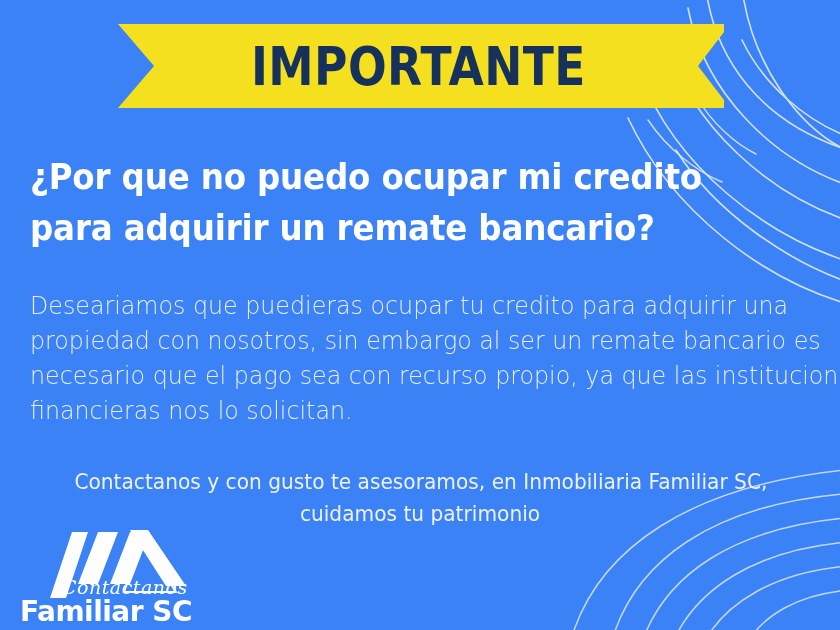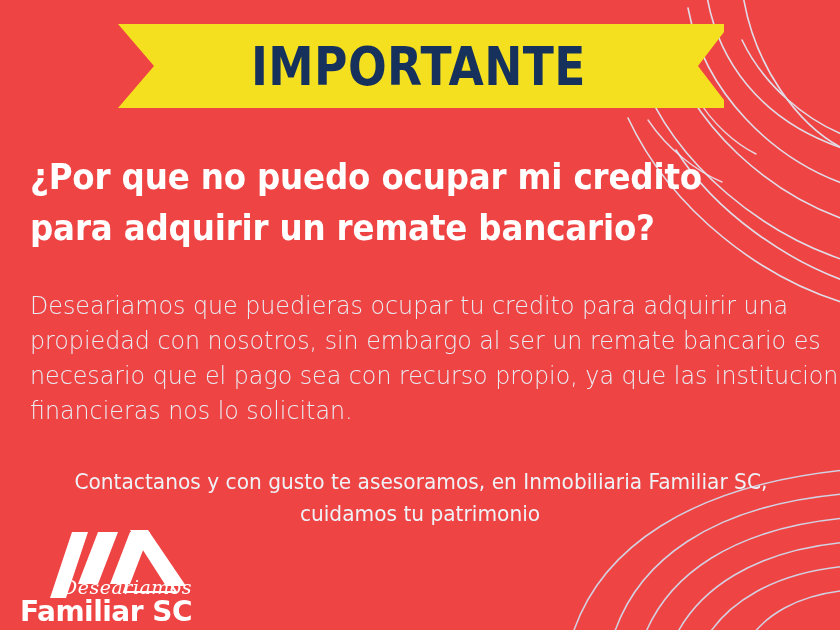--- a/index.html
+++ b/index.html
@@ -163,21 +163,21 @@
     font-size: 28px;
     line-height: 1;
     letter-spacing: -0.5px;
     white-space: nowrap;
     text-align: center;
   }
 </style>
 </head>
 <body>
 
-<div id="poster" style="background: #ef4444;">
+<div id="poster" style="background: #3b82f6;">
 
   <svg class="decor-arcs" viewBox="0 0 840 630" xmlns="http://www.w3.org/2000/svg" aria-hidden="true">
     <g fill="none" stroke="#dfe9f5" stroke-width="1.6" stroke-linecap="round" opacity="0.92">
 
       <path d="M706 -10 C 716 60, 760 120, 842 148"></path>
       <path d="M742 -12 C 752 66, 800 128, 846 150"></path>
       <path d="M688 8 C 704 92, 772 160, 850 186"></path>
       <path d="M664 36 C 690 128, 772 196, 852 222"></path>
       <path d="M640 74 C 676 168, 766 236, 850 262"></path>
       <path d="M628 118 C 672 212, 764 280, 848 304"></path>
@@ -233,17 +233,17 @@
   <div class="logo">
     <svg class="logo-mark" viewBox="0 0 180 76" xmlns="http://www.w3.org/2000/svg">
 
       <polygon points="24,76 46,10 62,10 40,76" fill="#ffffff"></polygon>
       <polygon points="52,62 72,10 92,10 72,62" fill="#ffffff"></polygon>
       <polygon points="84,62 104,10 124,10 104,62" fill="#ffffff"></polygon>
 
       <path d="M104 8 L122 8 L160 64 L140 64 Z" fill="#ffffff"></path>
       <path d="M116 18 L150 70 L98 70 Z" fill="none" stroke="#ffffff" stroke-width="2"></path>
     </svg>
-    <div class="logo-script">Deseariamos</div>
+    <div class="logo-script">Contactanos</div>
     <div class="logo-name">Familiar SC</div>
   </div>
 
 </div>
 
 </body></html>

